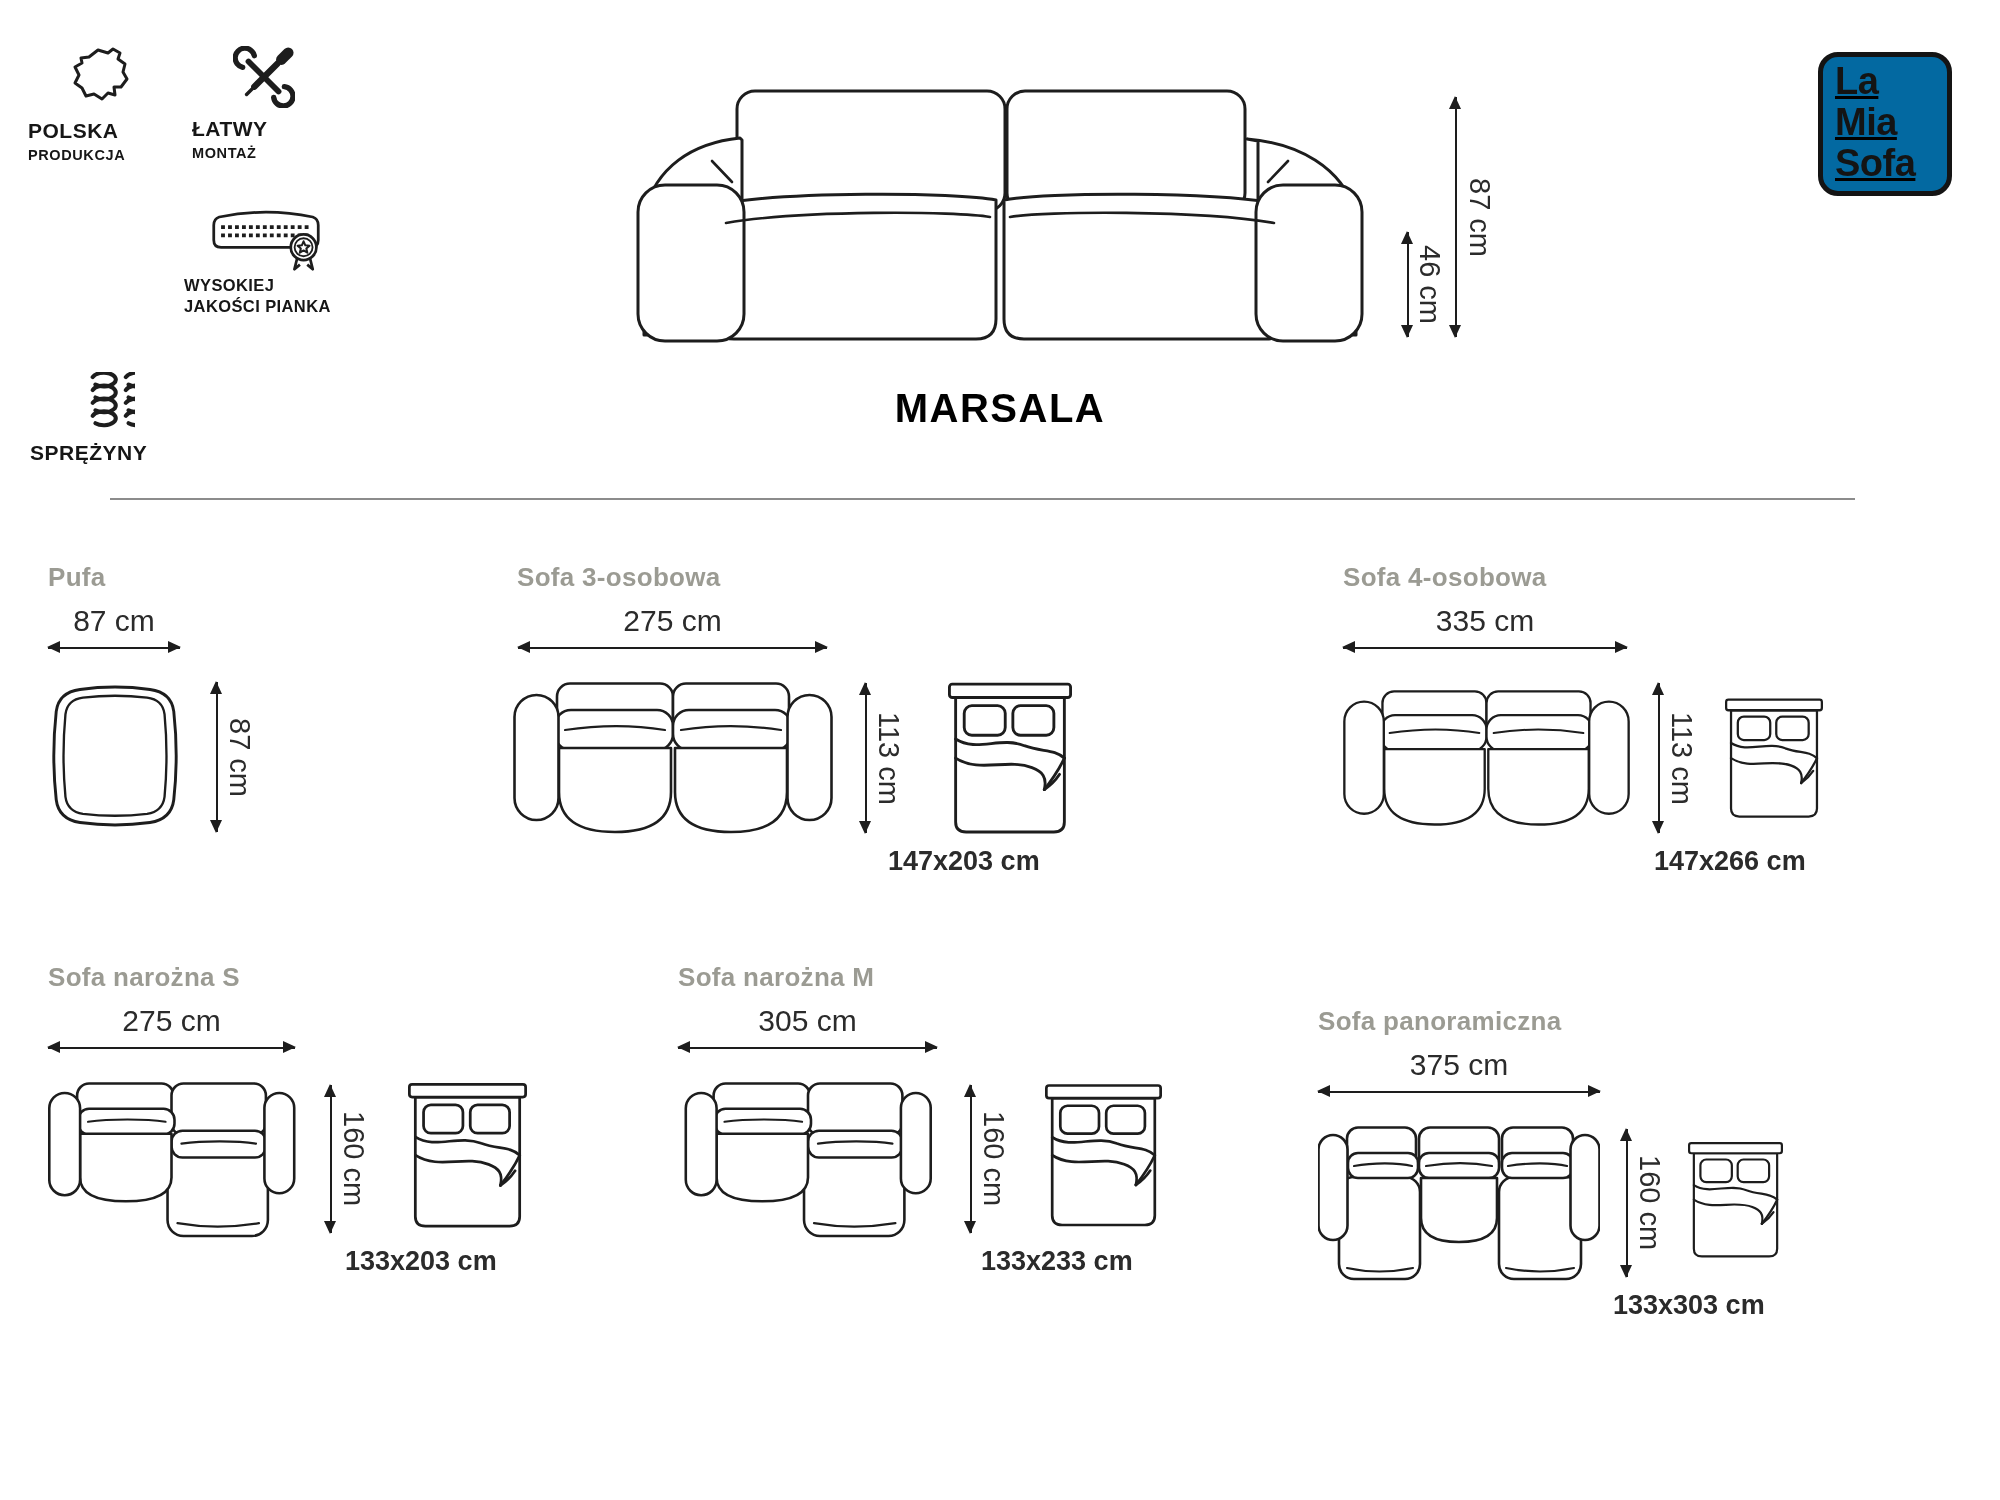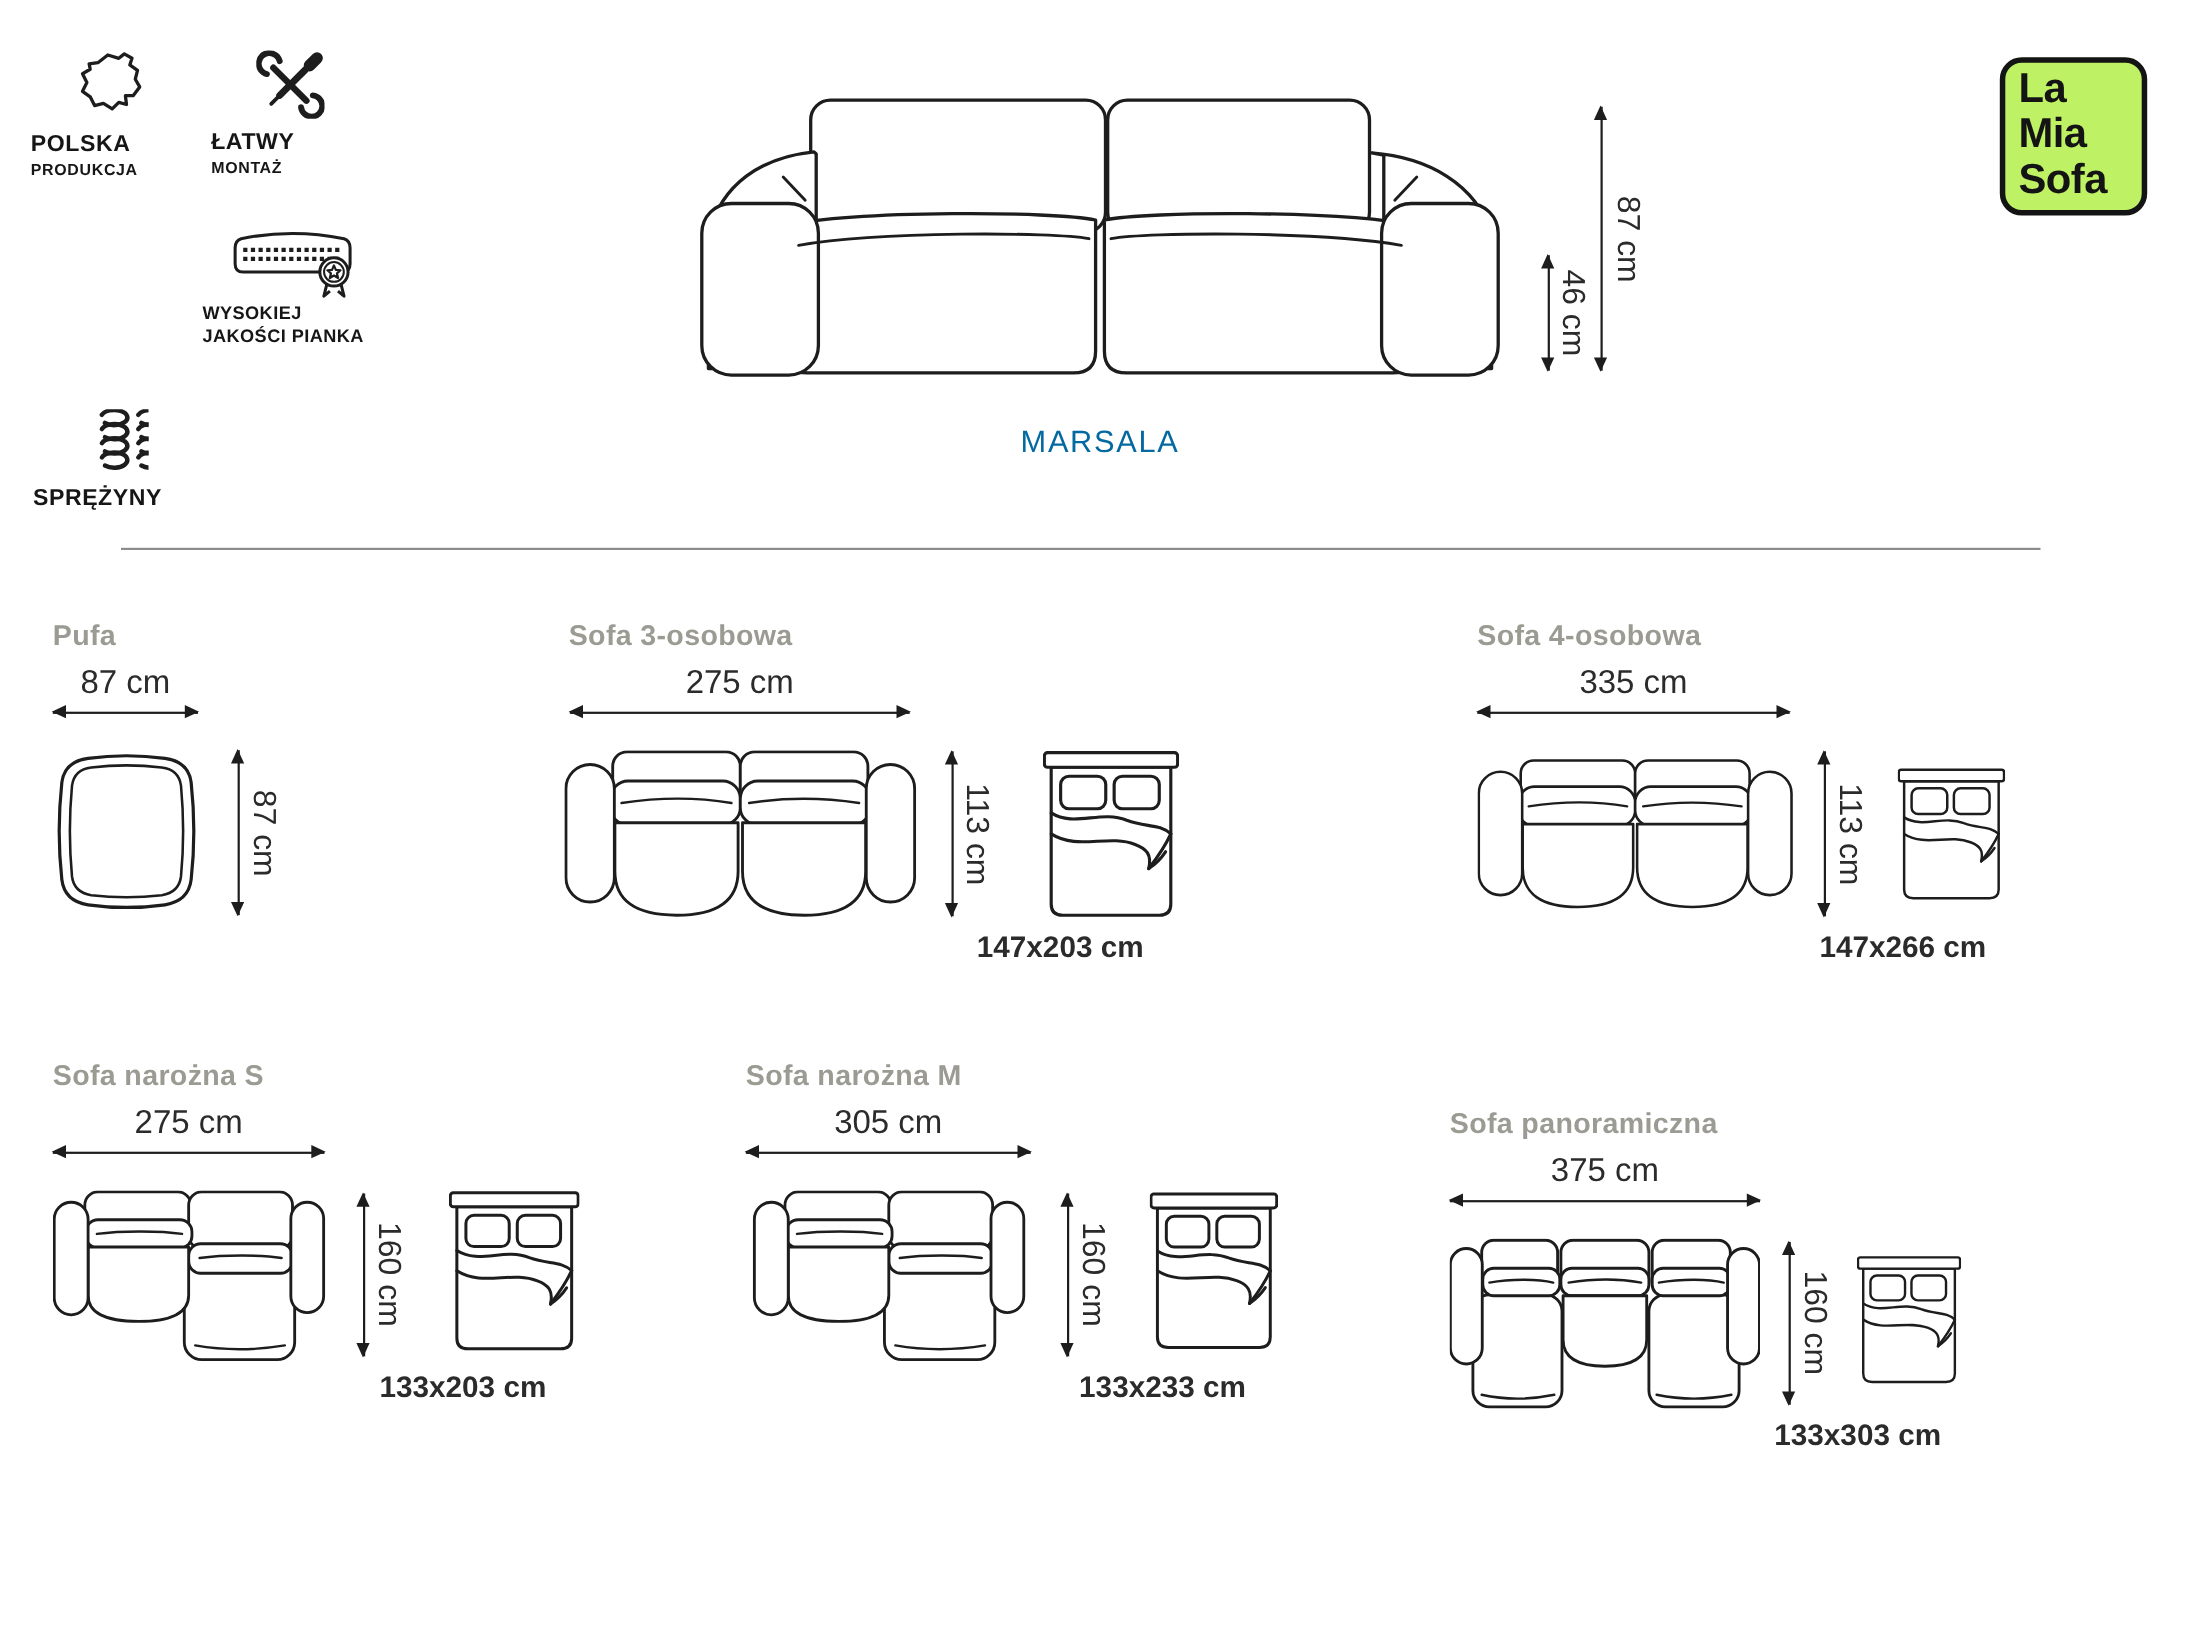--- a/index.html
+++ b/index.html
@@ -14,26 +14,26 @@
   
   .feature{position:absolute;color:var(--ink);}
   .ficon{display:block;margin:0 auto;}
   .ftitle{font-size:21px;font-weight:700;letter-spacing:.5px;margin-top:9px;color:#161616;}
   .fsub{font-size:14.5px;font-weight:700;letter-spacing:.6px;margin-top:4px;color:#161616;}
   .feature.compact .ftitle{font-size:16.5px;margin-top:4px;letter-spacing:.4px;}
   .feature.compact .fsub{font-size:16.5px;margin-top:2px;letter-spacing:.4px;}
 
   
   .logo{position:absolute;left:1818px;top:52px;width:134px;height:144px;
-        border:5px solid #141414;border-radius:20px;padding:4px 0 0 12px;background:#bef264;}
+        border:5px solid #141414;border-radius:20px;padding:4px 0 0 12px;background:#0369a1;text-decoration:underline;}
   .logo div{font-size:38px;line-height:41px;font-weight:700;letter-spacing:-.5px;color:#141414;}
 
   
   .page-title{position:absolute;left:800px;top:386px;width:400px;text-align:center;
-              font-size:28px;font-weight:400;letter-spacing:1.5px;color:#0369a1;}
+              font-size:40px;font-weight:700;letter-spacing:1.5px;color:#000000;}
   .divider{position:absolute;left:110px;top:498px;width:1745px;height:2px;background:#8c8c8c;}
 
   
   .harrow{position:absolute;height:0;border-top:2.5px solid var(--ink);}
   .harrow::before,.harrow::after{content:"";position:absolute;top:-8px;width:0;height:0;
       border-top:6.5px solid transparent;border-bottom:6.5px solid transparent;}
   .harrow::before{left:-1px;border-right:13px solid var(--ink);}
   .harrow::after{right:-1px;border-left:13px solid var(--ink);}
   .varrow{position:absolute;width:0;border-left:2.5px solid var(--ink);}
   .varrow::before,.varrow::after{content:"";position:absolute;left:-8px;width:0;height:0;

